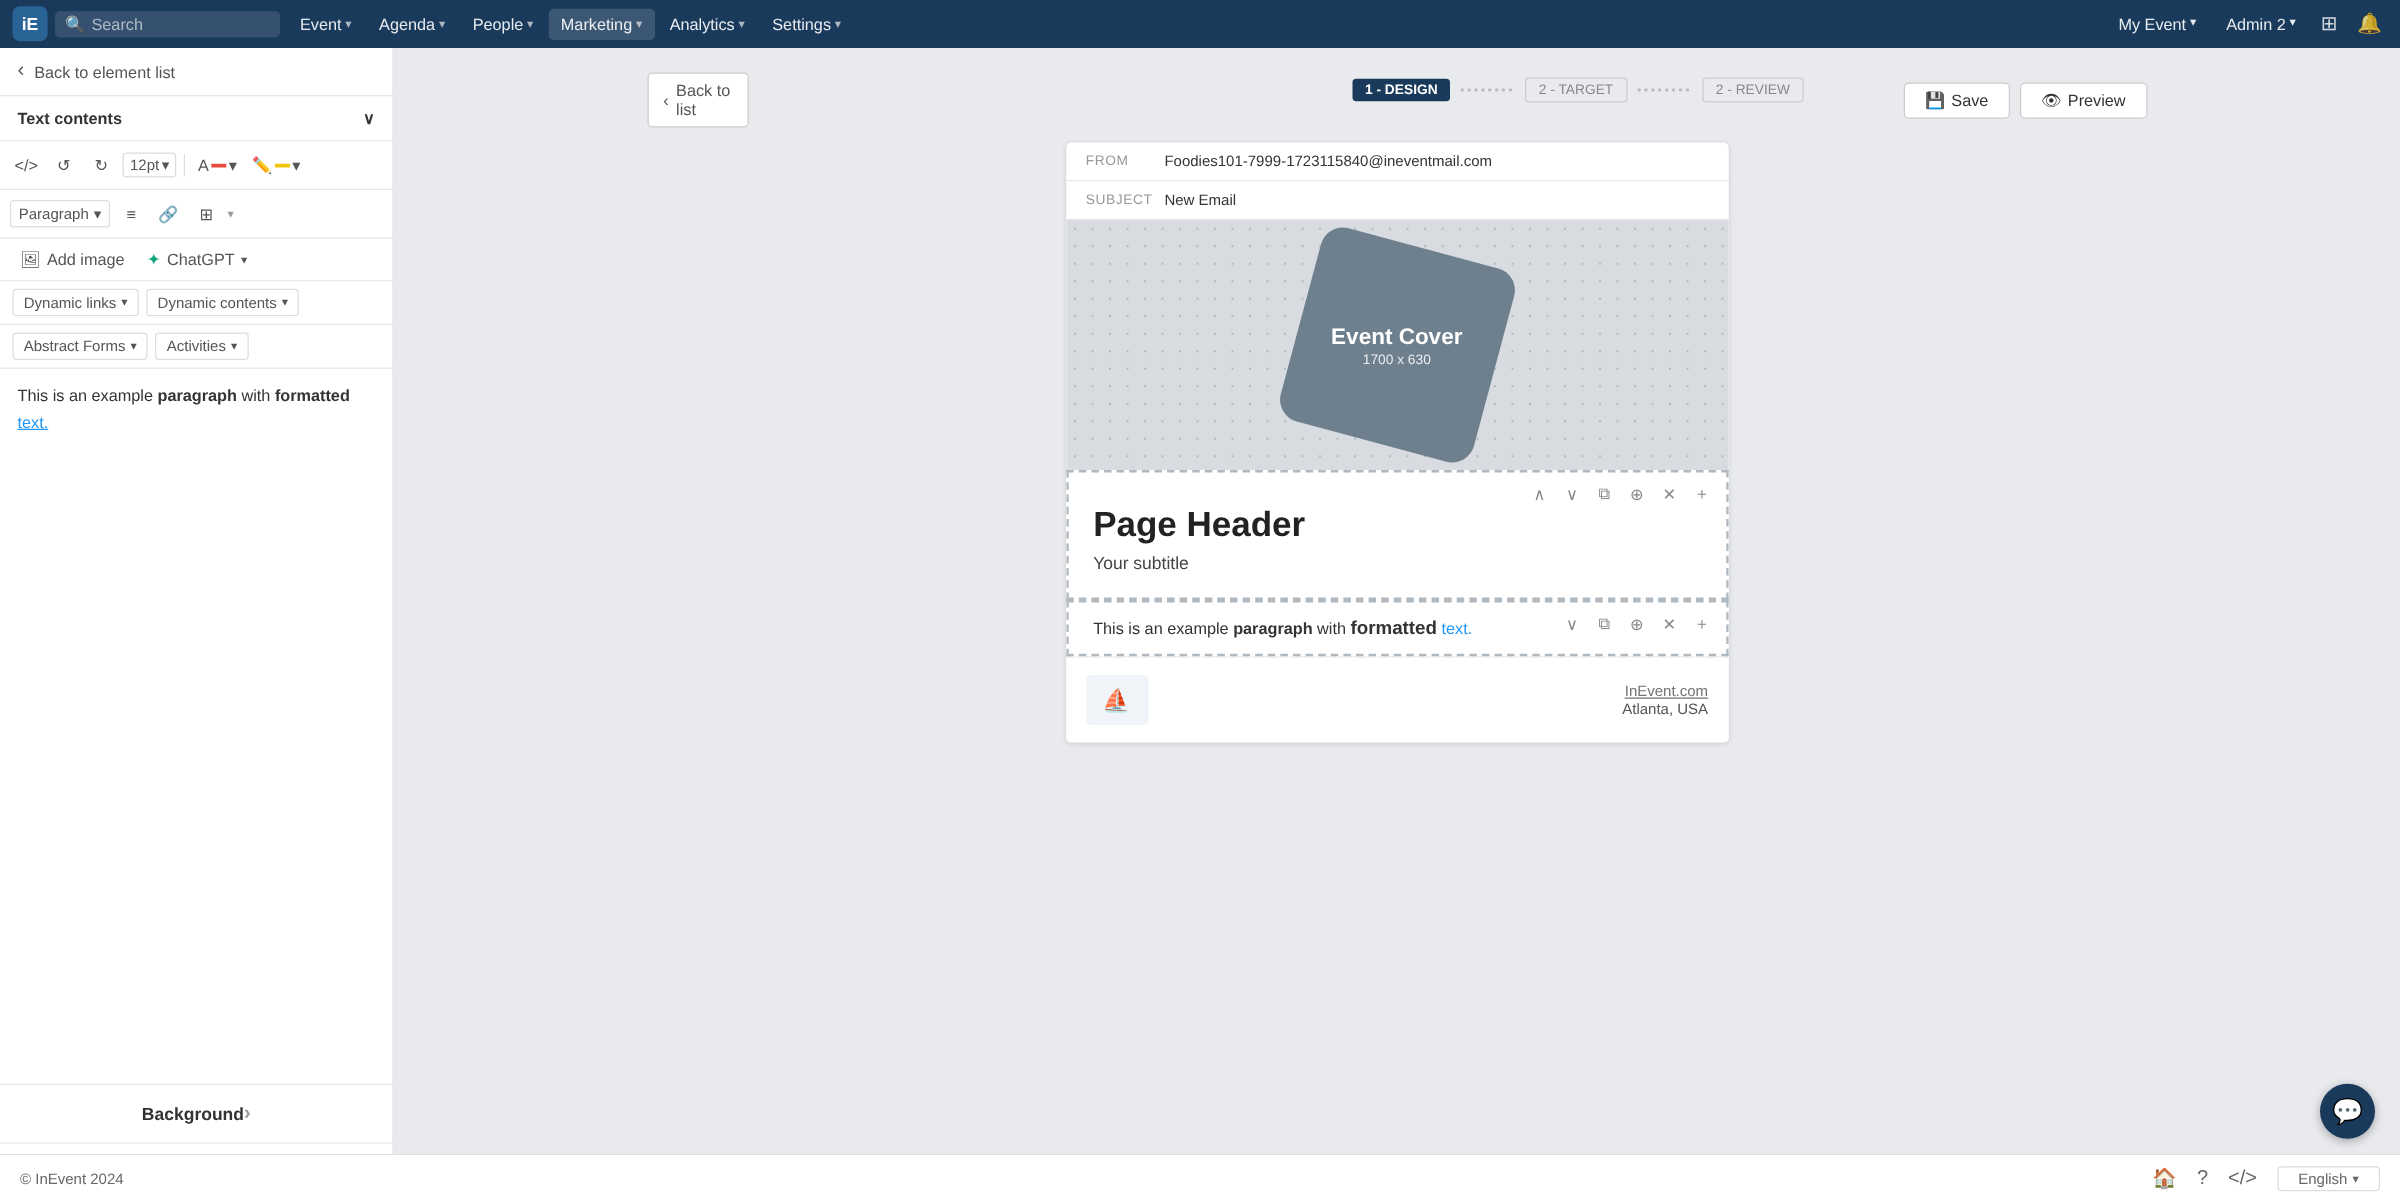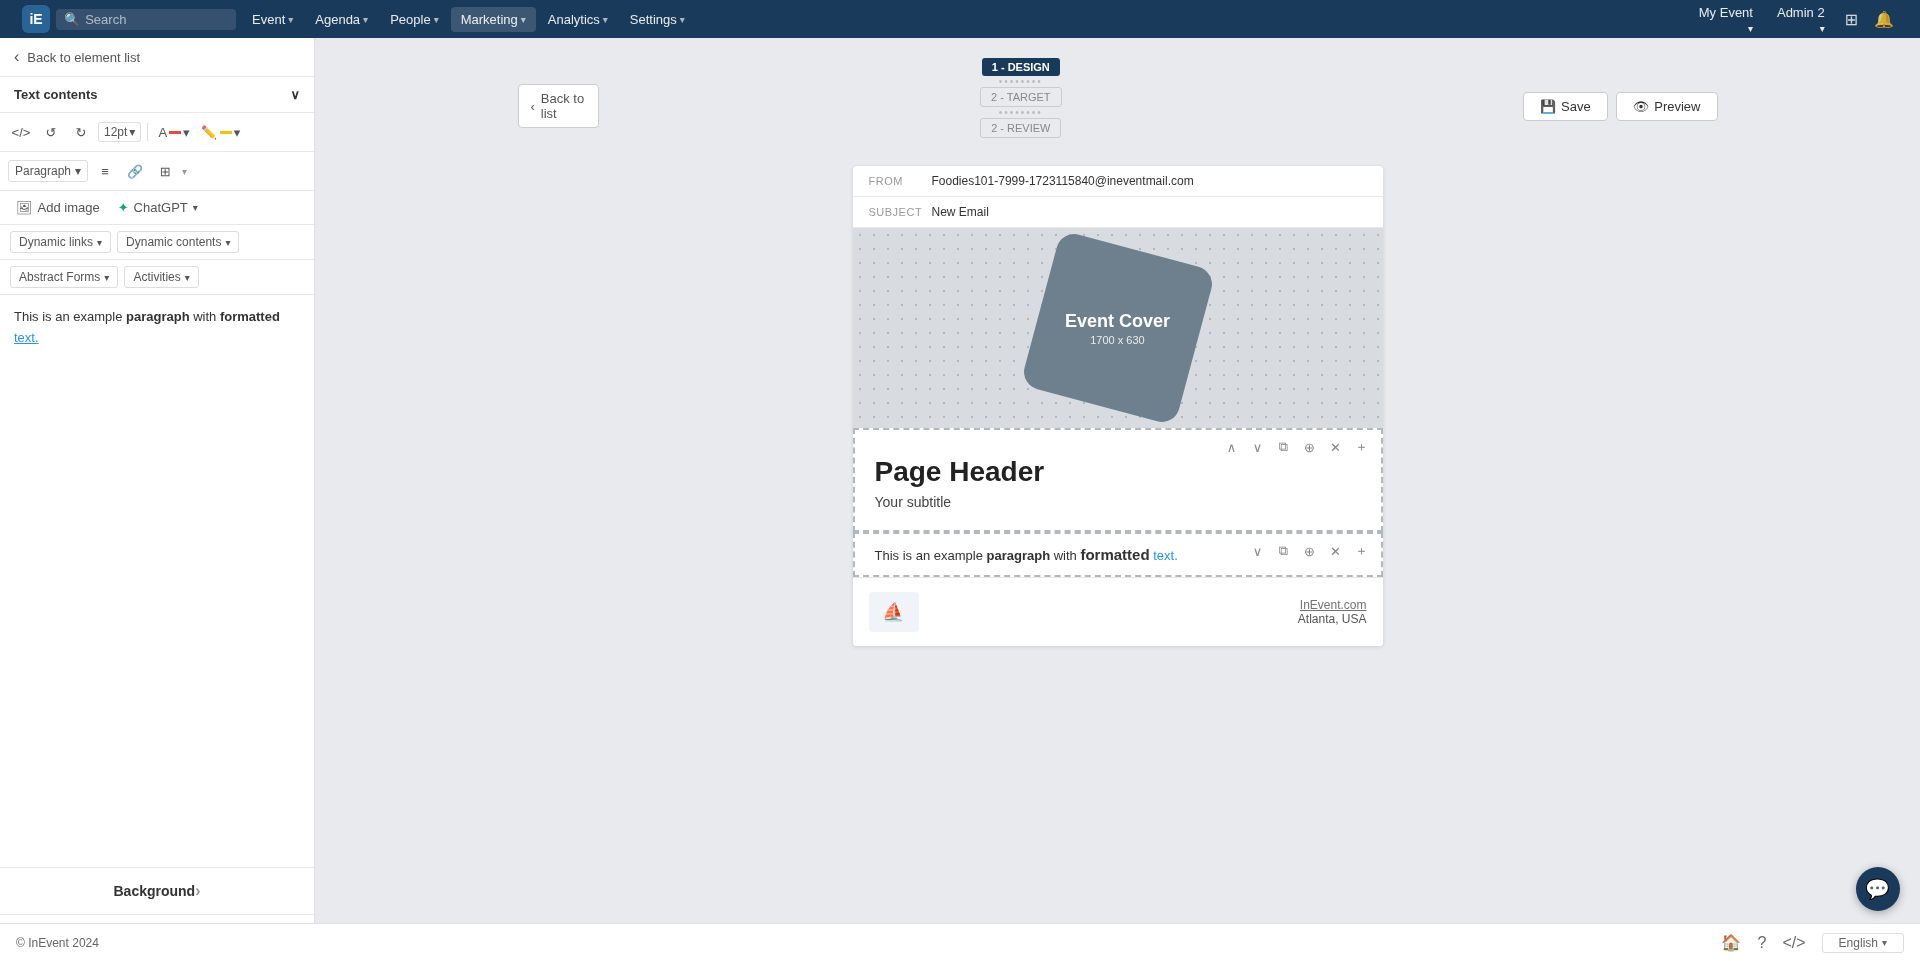--- a/index.html
+++ b/index.html
@@ -2,21 +2,21 @@
 <html><head>
   <meta charset="utf-8">
   <style>
     * { box-sizing: border-box; margin: 0; padding: 0; }
     body { font-family: -apple-system, BlinkMacSystemFont, 'Segoe UI', sans-serif; font-size: 13px; background: #e8eaed; overflow: hidden; }
 
     
     .top-nav {
       display: flex; align-items: center;
       background: #1a3a5c; color: #fff;
-      height: 38px; padding: 0 22px; gap: 6px;
+      height: 38px; padding: 0 10px; gap: 6px;
       position: fixed; top: 0; left: 0; right: 0; z-index: 100;
     }
     .nav-logo {
       width: 28px; height: 28px; background: #2a6496; border-radius: 6px;
       display: flex; align-items: center; justify-content: center; color: #fff; font-weight: bold; font-size: 14px; flex-shrink: 0;
     }
     .nav-search {
       display: flex; align-items: center;
       background: rgba(255,255,255,0.12); border-radius: 4px;
       padding: 3px 8px; gap: 5px; width: 180px;
@@ -26,21 +26,21 @@
     }
     .nav-search input::placeholder { color: rgba(255,255,255,0.6); }
     .nav-items { display: flex; align-items: center; gap: 2px; flex: 1; }
     .nav-item {
       display: flex; align-items: center; gap: 3px;
       padding: 5px 10px; color: rgba(255,255,255,0.9); cursor: pointer;
       border-radius: 4px; font-size: 13px; font-weight: 500;
     }
     .nav-item .chevron { font-size: 10px; opacity: 0.7; }
     .nav-right { display: flex; align-items: center; gap: 8px; margin-left: auto; }
-    .nav-right-item { color: rgba(255,255,255,0.9); cursor: pointer; padding: 4px 8px; display: flex; align-items: flex-end; gap: 3px; font-size: 13px; flex-direction: column; }
+    .nav-right-item { color: rgba(255,255,255,0.9); cursor: pointer; padding: 4px 8px; display: flex; align-items: flex-start; gap: 3px; font-size: 13px; }
     .nav-right-item .chevron { font-size: 10px; }
     .nav-icon { color: rgba(255,255,255,0.8); cursor: pointer; font-size: 16px; padding: 4px; }
 
     
     .main-layout {
       display: flex; margin-top: 38px; height: calc(100vh - 38px);
     }
 
     
     .left-panel {
@@ -130,21 +130,20 @@
       flex: 1; overflow-y: auto; padding: 20px;
       display: flex; flex-direction: column; align-items: center;
       background: #e8eaed;
     }
 
     
     .steps-bar {
       display: flex; align-items: center; justify-content: flex-end;
       width: 100%; max-width: 1200px; margin-bottom: 16px; padding-right: 80px;
       gap: 0;
-      flex-direction: column;
     }
     .step-item {
       display: flex; align-items: center; gap: 6px; font-size: 12px; color: #888;
     }
     .step-item.active { color: #1a3a5c; }
     .step-badge {
       padding: 3px 10px; border-radius: 3px; font-size: 11px; font-weight: 600;
       background: #1a3a5c; color: #fff;
     }
     .step-dots { color: #bbb; letter-spacing: 2px; margin: 0 8px; font-size: 10px; }

